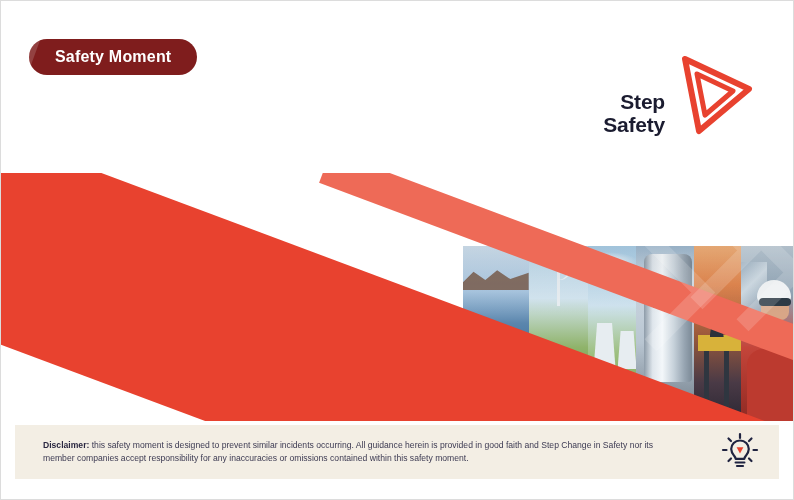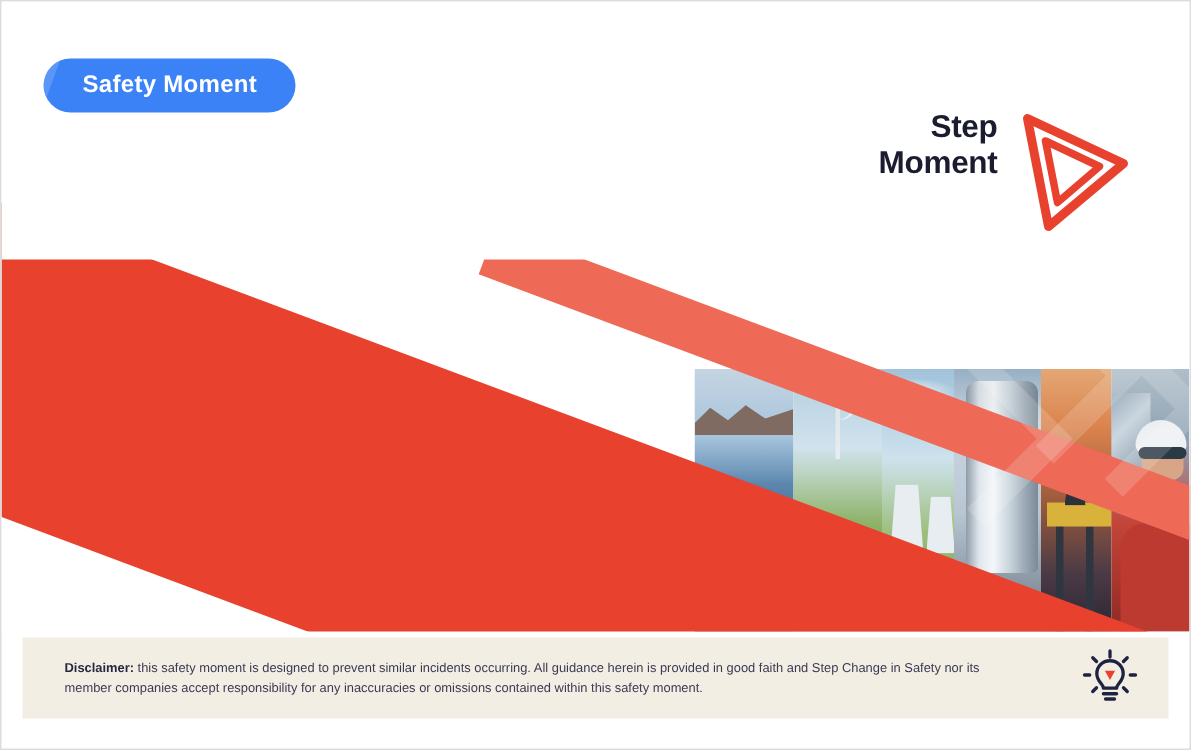--- a/index.html
+++ b/index.html
@@ -78,28 +78,28 @@
   .chev{position:absolute;width:66px;height:66px;border-top:17px solid rgba(255,255,255,.16);
     border-right:17px solid rgba(255,255,255,.16);transform:rotate(45deg);}
   .chev1{left:660px;top:208px;}
   .chev2{left:706px;top:230px;}
   .chev3{left:614px;top:250px;}
 
   
   .white-mask{position:absolute;left:0;top:0;width:560px;height:172px;background:#ffffff;}
 
   
-  .pill{position:absolute;left:28px;top:38px;padding:9px 26px;background:#3b82f6;border-radius:22px;
+  .pill{position:absolute;left:28px;top:38px;padding:9px 26px;background:#7f1d1d;border-radius:22px;
     color:#ffffff;font-size:16px;font-weight:bold;letter-spacing:.2px;overflow:hidden;}
   .pill-stripe{position:absolute;left:-14px;top:-16px;width:18px;height:70px;background:rgba(255,255,255,.16);
     transform:rotate(20deg);}
   .pill-txt{position:relative;}
 
   
-  .logo{position:absolute;right:36px;top:52px;display:flex;align-items:flex-start;gap:10px;margin-top:20px;}
+  .logo{position:absolute;right:36px;top:52px;display:flex;align-items:flex-end;gap:10px;}
   .logo-words{text-align:right;color:#1b1c30;font-size:21px;font-weight:bold;line-height:1.12;letter-spacing:-.2px;}
   .logo-mark{width:82px;height:84px;position:relative;}
 
   
   .title-row{position:absolute;left:44px;top:162px;display:flex;align-items:center;gap:24px;}
   .dots{position:relative;width:106px;height:106px;}
   .dot{position:absolute;width:26px;height:26px;border-radius:50%;background:#2C5BA3;}
   .title-txt{color:#2C5BA3;font-size:49px;font-weight:bold;letter-spacing:-.5px;white-space:nowrap;
     font-family:"Liberation Sans Narrow","Liberation Sans",sans-serif;transform:scaleX(.95);transform-origin:left center;}
 
@@ -168,21 +168,21 @@
     <div class="white-mask"></div>
 
     <div class="pill">
       <div class="pill-stripe"></div>
       <span class="pill-txt">Safety Moment</span>
     </div>
 
     <div class="logo">
       <div class="logo-words">
         <div>Step</div>
-        <div>Moment</div>
+        <div>Safety</div>
       </div>
       <div class="logo-mark">
         <svg width="82" height="84" viewBox="0 0 82 84" fill="none" xmlns="http://www.w3.org/2000/svg" aria-hidden="true">
           <path d="M10 6 L74 36 L24 78 Z" stroke="#E8422F" stroke-width="6" stroke-linejoin="round" fill="none"></path>
           <path d="M22 21 L58 38 L30 62 Z" stroke="#E8422F" stroke-width="5" stroke-linejoin="round" fill="none"></path>
         </svg>
       </div>
     </div>
 
 

